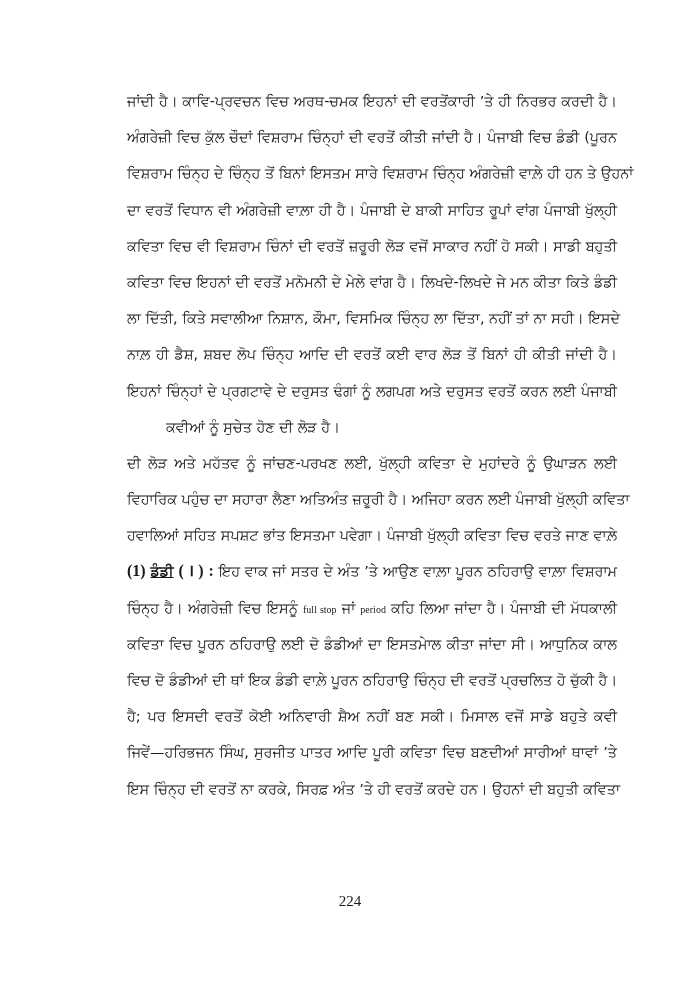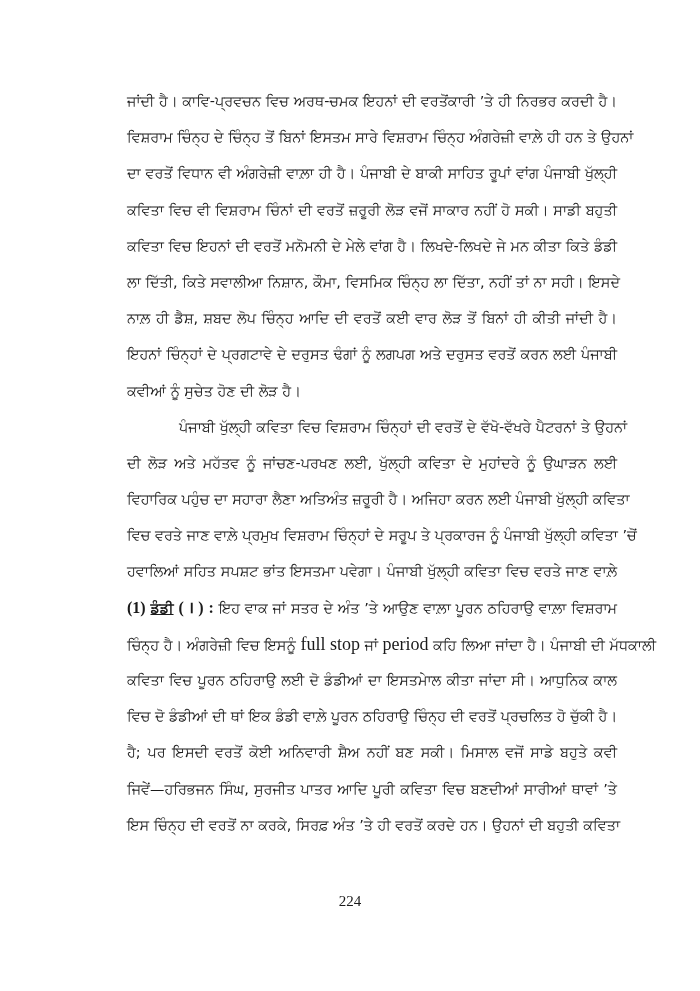--- a/index.html
+++ b/index.html
@@ -33,66 +33,66 @@
       line-height: 30px;
       font-size: 14.4px;
       white-space: nowrap;
       overflow: visible;
       text-align: justify;
       text-align-last: justify;
       letter-spacing: 0;
     }
     .line.last {
       text-align-last: left;
+      margin-left: 39px;
     }
     .line.indent {
       padding-left: 52px;
     }
     .num-label {
       font-family: "Liberation Serif", serif;
       font-weight: bold;
       font-size: 16px;
     }
     .bold-gur {
       font-weight: bold;
       text-decoration: underline;
     }
     .latin {
       font-family: "Liberation Serif", serif;
-      font-size: 18px;
+      font-size: 10px;
     }
     .page-number {
       position: absolute;
       left: 0;
       width: 700px;
       top: 893px;
       text-align: center;
       font-family: "Liberation Serif", serif;
       font-size: 15px;
       color: #1a1a1a;
     }
   </style>
 </head>
 <body>
 
 <div class="page">
   <div class="body-text">
     <div class="line">ਜਾਂਦੀ ਹੈ। ਕਾਵਿ-ਪ੍ਰਵਚਨ ਵਿਚ ਅਰਥ-ਚਮਕ ਇਹਨਾਂ ਦੀ ਵਰਤੋਂਕਾਰੀ ’ਤੇ ਹੀ ਨਿਰਭਰ ਕਰਦੀ ਹੈ।</div>
+    <div class="line">ਅੰਗਰੇਜ਼ੀ ਵਿਚ ਕੁੱਲ ਚੌਦਾਂ ਵਿਸ਼ਰਾਮ ਚਿੰਨ੍ਹਾਂ ਦੀ ਵਰਤੋਂ ਕੀਤੀ ਜਾਂਦੀ ਹੈ। ਪੰਜਾਬੀ ਵਿਚ ਡੰਡੀ (ਪੂਰਨ</div>
     <div class="line">ਵਿਸ਼ਰਾਮ ਚਿੰਨ੍ਹ ਦੇ ਚਿੰਨ੍ਹ ਤੋਂ ਬਿਨਾਂ ਇਸਤਮ ਸਾਰੇ ਵਿਸ਼ਰਾਮ ਚਿੰਨ੍ਹ ਅੰਗਰੇਜ਼ੀ ਵਾਲ਼ੇ ਹੀ ਹਨ ਤੇ ਉਹਨਾਂ</div>
     <div class="line">ਦਾ ਵਰਤੋਂ ਵਿਧਾਨ ਵੀ ਅੰਗਰੇਜ਼ੀ ਵਾਲ਼ਾ ਹੀ ਹੈ। ਪੰਜਾਬੀ ਦੇ ਬਾਕੀ ਸਾਹਿਤ ਰੂਪਾਂ ਵਾਂਗ ਪੰਜਾਬੀ ਖੁੱਲ੍ਹੀ</div>
     <div class="line">ਕਵਿਤਾ ਵਿਚ ਵੀ ਵਿਸ਼ਰਾਮ ਚਿੰਨਾਂ ਦੀ ਵਰਤੋਂ ਜ਼ਰੂਰੀ ਲੋੜ ਵਜੋਂ ਸਾਕਾਰ ਨਹੀਂ ਹੋ ਸਕੀ। ਸਾਡੀ ਬਹੁਤੀ</div>
     <div class="line">ਕਵਿਤਾ ਵਿਚ ਇਹਨਾਂ ਦੀ ਵਰਤੋਂ ਮਨੋਮਨੀ ਦੇ ਮੇਲੇ ਵਾਂਗ ਹੈ। ਲਿਖਦੇ-ਲਿਖਦੇ ਜੇ ਮਨ ਕੀਤਾ ਕਿਤੇ ਡੰਡੀ</div>
     <div class="line">ਲਾ ਦਿੱਤੀ, ਕਿਤੇ ਸਵਾਲੀਆ ਨਿਸ਼ਾਨ, ਕੌਮਾ, ਵਿਸਮਿਕ ਚਿੰਨ੍ਹ ਲਾ ਦਿੱਤਾ, ਨਹੀਂ ਤਾਂ ਨਾ ਸਹੀ। ਇਸਦੇ</div>
     <div class="line">ਨਾਲ਼ ਹੀ ਡੈਸ਼, ਸ਼ਬਦ ਲੋਪ ਚਿੰਨ੍ਹ ਆਦਿ ਦੀ ਵਰਤੋਂ ਕਈ ਵਾਰ ਲੋੜ ਤੋਂ ਬਿਨਾਂ ਹੀ ਕੀਤੀ ਜਾਂਦੀ ਹੈ।</div>
     <div class="line">ਇਹਨਾਂ ਚਿੰਨ੍ਹਾਂ ਦੇ ਪ੍ਰਗਟਾਵੇ ਦੇ ਦਰੁਸਤ ਢੰਗਾਂ ਨੂੰ ਲਗਪਗ ਅਤੇ ਦਰੁਸਤ ਵਰਤੋਂ ਕਰਨ ਲਈ ਪੰਜਾਬੀ</div>
     <div class="line last">ਕਵੀਆਂ ਨੂੰ ਸੁਚੇਤ ਹੋਣ ਦੀ ਲੋੜ ਹੈ।</div>
-    <div class="line indent">ਪੰਜਾਬੀ ਖੁੱਲ੍ਹੀ ਕਵਿਤਾ ਵਿਚ ਵਿਸ਼ਰਾਮ ਚਿੰਨ੍ਹਾਂ ਦੀ ਵਰਤੋਂ ਦੇ ਵੱਖੋ-ਵੱਖਰੇ ਪੈਟਰਨਾਂ ਤੇ ਉਹਨਾਂ</div>
     <div class="line">ਦੀ ਲੋੜ ਅਤੇ ਮਹੱਤਵ ਨੂੰ ਜਾਂਚਣ-ਪਰਖਣ ਲਈ, ਖੁੱਲ੍ਹੀ ਕਵਿਤਾ ਦੇ ਮੁਹਾਂਦਰੇ ਨੂੰ ਉਘਾੜਨ ਲਈ</div>
     <div class="line">ਵਿਹਾਰਿਕ ਪਹੁੰਚ ਦਾ ਸਹਾਰਾ ਲੈਣਾ ਅਤਿਅੰਤ ਜ਼ਰੂਰੀ ਹੈ। ਅਜਿਹਾ ਕਰਨ ਲਈ ਪੰਜਾਬੀ ਖੁੱਲ੍ਹੀ ਕਵਿਤਾ</div>
-    <div class="line">ਵਿਚ ਵਰਤੇ ਜਾਣ ਵਾਲ਼ੇ ਪ੍ਰਮੁਖ ਵਿਸ਼ਰਾਮ ਚਿੰਨ੍ਹਾਂ ਦੇ ਸਰੂਪ ਤੇ ਪ੍ਰਕਾਰਜ ਨੂੰ ਪੰਜਾਬੀ ਖੁੱਲ੍ਹੀ ਕਵਿਤਾ ’ਚੋਂ</div>
     <div class="line">ਹਵਾਲਿਆਂ ਸਹਿਤ ਸਪਸ਼ਟ ਭਾਂਤ ਇਸਤਮਾ ਪਵੇਗਾ। ਪੰਜਾਬੀ ਖੁੱਲ੍ਹੀ ਕਵਿਤਾ ਵਿਚ ਵਰਤੇ ਜਾਣ ਵਾਲ਼ੇ</div>
 
     <div class="line">
       <span class="num-label">(1)</span>
       <span class="bold-gur">ਡੰਡੀ</span>
       <span class="num-label">( । )</span>
       <span class="num-label">:</span>
       <span>ਇਹ ਵਾਕ ਜਾਂ ਸਤਰ ਦੇ ਅੰਤ ’ਤੇ ਆਉਣ ਵਾਲ਼ਾ ਪੂਰਨ ਠਹਿਰਾਉ ਵਾਲ਼ਾ ਵਿਸ਼ਰਾਮ</span>
     </div>
     <div class="line">

